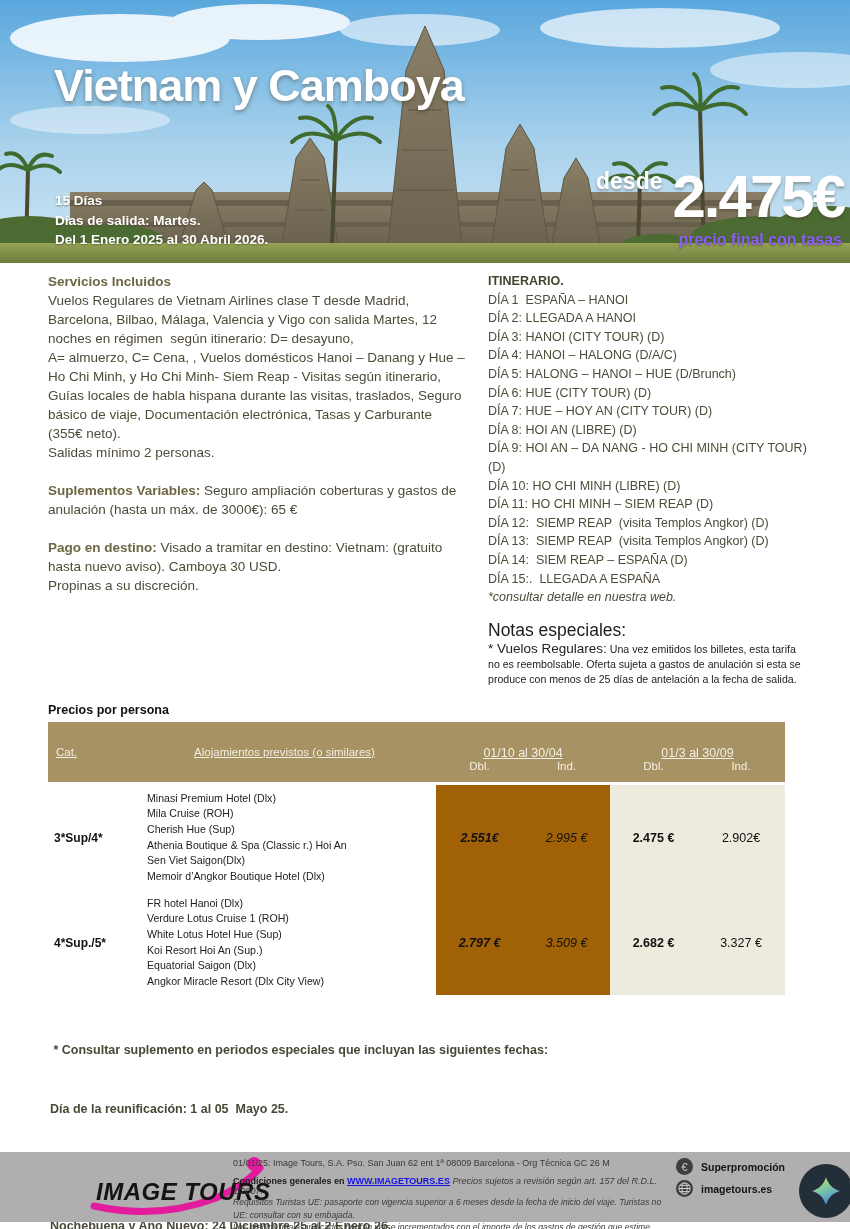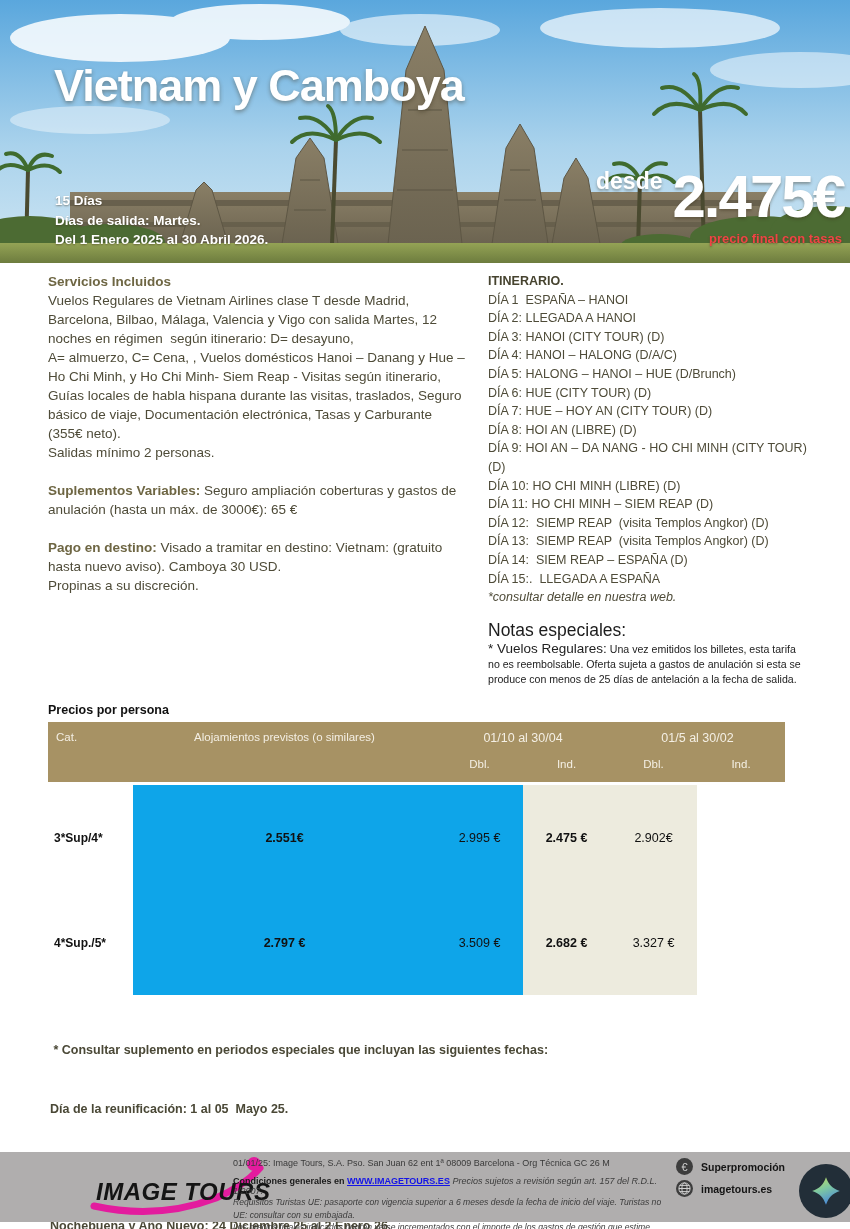--- a/index.html
+++ b/index.html
@@ -18,21 +18,21 @@
     position:absolute;left:55px;top:191px;color:#fff;font-size:13.5px;font-weight:bold;
     line-height:19.5px;text-shadow:0 1px 2px rgba(60,50,30,.5);
   }
   .hero-price{
     position:absolute;right:6px;top:168px;display:flex;align-items:flex-start;
     color:#fff;text-shadow:0 2px 3px rgba(60,50,30,.4);
   }
   .price-prefix{font-size:23px;font-weight:bold;margin-right:10px;}
   .price-main{font-size:60px;font-weight:bold;letter-spacing:-2px;line-height:58px;}
   .price-note{
-    position:absolute;right:8px;top:231px;color:#ef4444;font-size:13px;font-weight:bold;
+    position:absolute;right:8px;top:231px;color:#8b5cf6;font-size:16px;font-weight:bold;
     text-shadow:0 1px 2px rgba(60,50,30,.5);
   }
   
   .col-left{position:absolute;left:48px;top:272px;width:422px;font-size:13.5px;line-height:19px;}
   .col-right{position:absolute;left:488px;top:272px;width:320px;font-size:12.5px;line-height:18.6px;}
   .sec-heading{color:#6e6643;font-weight:bold;}
   .para{white-space:pre-wrap;}
   .spacer18{height:19px;}
   .inline-label{color:#6e6643;font-weight:bold;}
   .itin-title{font-weight:600;color:#46432f;}
@@ -41,32 +41,32 @@
   .notes-title{font-size:17.5px;color:#1c1c1c;margin-top:14px;margin-bottom:2px;font-weight:normal;}
   .notes-body{font-size:10.6px;line-height:15px;color:#222;width:318px;}
   .notes-lead{font-size:13.5px;color:#222;}
   
   .pricing{position:absolute;left:48px;top:703px;width:737px;}
   .pricing-title{font-size:12.5px;font-weight:bold;color:#111;margin-bottom:5px;}
   .tbl-header{
     display:grid;grid-template-columns:85px 303px 87px 87px 87px 88px;
     background:#a79264;color:#f4efe4;height:60px;
   }
-  .th{font-size:11.5px;display:flex;align-items:flex-start;justify-content:center;padding-top:9px;}
+  .th{font-size:11.5px;display:flex;align-items:flex-start;justify-content:center;padding-top:24px;text-decoration:underline;}
   .th-cat{justify-content:flex-start;padding-left:8px;}
   .th-period{grid-column:span 2;font-size:12.5px;}
   .th-sub{font-size:11.5px;display:flex;align-items:flex-end;justify-content:center;padding-bottom:12px;}
   .tbl-body{margin-top:3px;}
   .tbl-row{display:grid;grid-template-columns:85px 303px 87px 87px 87px 88px;min-height:105px;}
   .cell{display:flex;align-items:center;}
   .cell-cat{font-size:12px;font-weight:bold;color:#111;padding-left:6px;}
   .cell-hotels{font-size:10.6px;line-height:15.6px;color:#222;padding-left:14px;flex-direction:column;align-items:flex-start;justify-content:center;}
   .cell-price{justify-content:center;font-size:12.5px;color:#111;}
   .bold{font-weight:bold;}
-  .bg1{background:#0ea5e9;}
+  .bg1{background:#a16207;font-style:italic;}
   .bg2{background:#edebde;}
   
   .special{position:absolute;left:50px;top:1002px;font-size:12.5px;font-weight:bold;
     color:#4a4836;line-height:19.5px;white-space:pre-wrap;}
   
   .footer{position:absolute;left:0;top:1152px;width:850px;height:70px;background:#b0aeae;}
   .logo{position:absolute;left:52px;top:4px;width:185px;height:62px;margin-left:36px;}
   .logo-text{position:absolute;left:8px;top:22px;font-size:24px;font-weight:bold;
     font-style:italic;color:#141414;letter-spacing:.5px;}
   .f-center{position:absolute;left:233px;top:6px;width:435px;color:#2e2e2e;}
@@ -220,38 +220,54 @@
   <div class="notes-title">Notas especiales:</div>
   <div class="notes-body"><span class="notes-lead">* Vuelos Regulares:</span><span> Una vez emitidos los billetes, esta tarifa no es reembolsable. Oferta sujeta a gastos de anulación si esta se produce con menos de 25 días de antelación a la fecha de  salida.</span></div>
 </div>
 
 <div class="pricing">
   <div class="pricing-title">Precios por persona</div>
   <div class="tbl-header">
     <div class="th th-cat">Cat.</div>
     <div class="th">Alojamientos previstos (o similares)</div>
     <div class="th th-period">01/10 al 30/04</div>
-    <div class="th th-period">01/5 al 30/02</div>
+    <div class="th th-period">01/3 al 30/09</div>
     <div></div>
       <div></div>
     <div class="th-sub">Dbl.</div>
     <div class="th-sub">Ind.</div>
     <div class="th-sub">Dbl.</div>
     <div class="th-sub">Ind.</div>
   </div>
   <div class="tbl-body">
     <div class="tbl-row">
       <div class="cell cell-cat">3*Sup/4*</div>
+      <div class="cell cell-hotels">
+        <div>Minasi Premium Hotel (Dlx)</div>
+        <div>Mila Cruise (ROH)</div>
+        <div>Cherish Hue (Sup)</div>
+        <div>Athenia Boutique &amp; Spa (Classic r.) Hoi An</div>
+        <div>Sen Viet Saigon(Dlx)</div>
+        <div>Memoir d’Angkor Boutique Hotel (Dlx)</div>
+      </div>
       <div class="cell cell-price bg1 bold">2.551€</div>
       <div class="cell cell-price bg1">2.995 €</div>
       <div class="cell cell-price bg2 bold">2.475 €</div>
       <div class="cell cell-price bg2">2.902€</div>
     </div>
     <div class="tbl-row">
       <div class="cell cell-cat">4*Sup./5*</div>
+      <div class="cell cell-hotels">
+        <div>FR hotel Hanoi (Dlx)</div>
+        <div>Verdure Lotus Cruise 1 (ROH)</div>
+        <div>White Lotus Hotel Hue (Sup)</div>
+        <div>Koi Resort Hoi An (Sup.)</div>
+        <div>Equatorial Saigon (Dlx)</div>
+        <div>Angkor Miracle Resort (Dlx City View)</div>
+      </div>
       <div class="cell cell-price bg1 bold">2.797 €</div>
       <div class="cell cell-price bg1">3.509 €</div>
       <div class="cell cell-price bg2 bold">2.682 €</div>
       <div class="cell cell-price bg2">3.327 €</div>
     </div>
   </div>
 </div>
 
 <div class="special">
   <div> * Consultar suplemento en periodos especiales que incluyan las siguientes fechas:</div>

